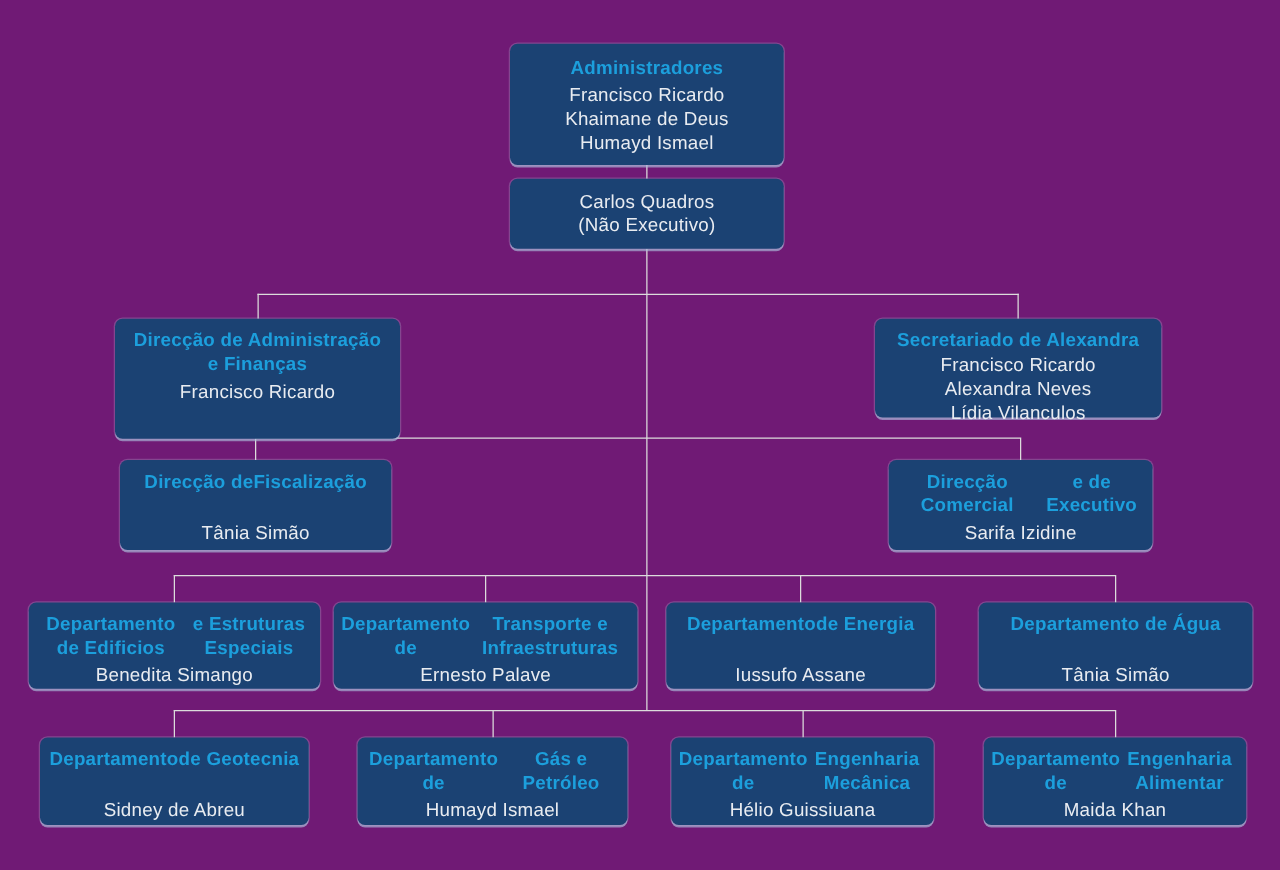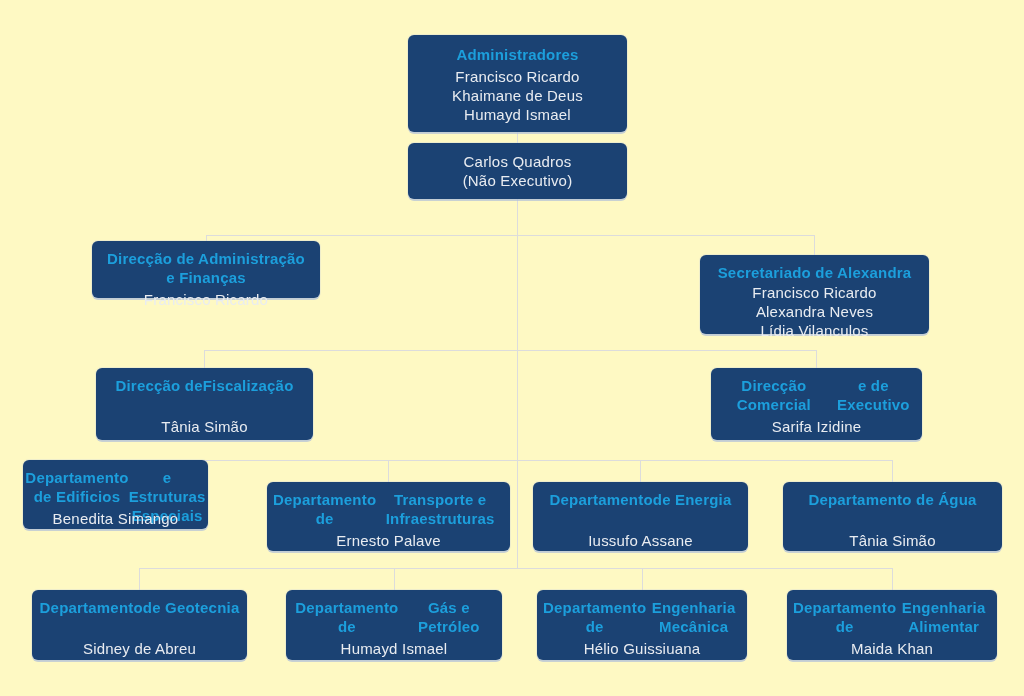--- a/index.html
+++ b/index.html
@@ -1,17 +1,17 @@
 <!DOCTYPE html>
 <html style="--box-bg: #1B4273; --title: #1C9FDC; --name: #E9ECF1; --line: #DCDCDC;"><head>
 <meta charset="utf-8">
 <style>
   html,body{margin:0;padding:0;background:#ffffff;}
   .stage{
-    position:relative;width:1024px;height:696px;background:#fef9c3;overflow:hidden;
+    position:relative;width:1024px;height:696px;background:#701a75;overflow:hidden;
     font-family:"Liberation Sans","DejaVu Sans",sans-serif;
   }
   .line{position:absolute;background:var(--line,#dcdcdc);}
   .line.h{height:1px;}
   .line.v{width:1px;}
   .node{
     position:absolute;box-sizing:border-box;
     background:var(--box-bg,#1b4273);
     border-radius:6px;
     box-shadow:0 2px 0 rgba(170,188,218,.65), 0 0 0 1px rgba(190,205,228,.25);
@@ -74,21 +74,21 @@
     </div>
   </div>
 
   <div class="node vcenter" style="left:408px;top:143px;width:219px;height:56px">
     <div class="names">
       <span>Carlos Quadros</span>
       <span>(Não Executivo)</span>
     </div>
   </div>
 
-  <div class="node" style="left:92px;top:241px;width:228px;height:57px">
+  <div class="node" style="left:92px;top:255px;width:228px;height:96px">
     <div class="title">
       <span>Direcção de Administração</span>
       <span>e Finanças</span>
     </div>
     <div class="names">
       <span>Francisco Ricardo</span>
     </div>
   </div>
 
   <div class="node" style="left:700px;top:255px;width:229px;height:79px">
@@ -115,21 +115,21 @@
   <div class="node mh2" style="left:711px;top:368px;width:211px;height:72px">
     <div class="title">
       <span>Direcção Comercial</span>
       <span>e de Executivo</span>
     </div>
     <div class="names">
       <span>Sarifa Izidine</span>
     </div>
   </div>
 
-  <div class="node mh2" style="left:23px;top:460px;width:185px;height:69px">
+  <div class="node mh2" style="left:23px;top:482px;width:233px;height:69px">
     <div class="title">
       <span>Departamento de Edificios</span>
       <span>e Estruturas Especiais</span>
     </div>
     <div class="names">
       <span>Benedita Simango</span>
     </div>
   </div>
 
   <div class="node mh2" style="left:267px;top:482px;width:243px;height:69px">

